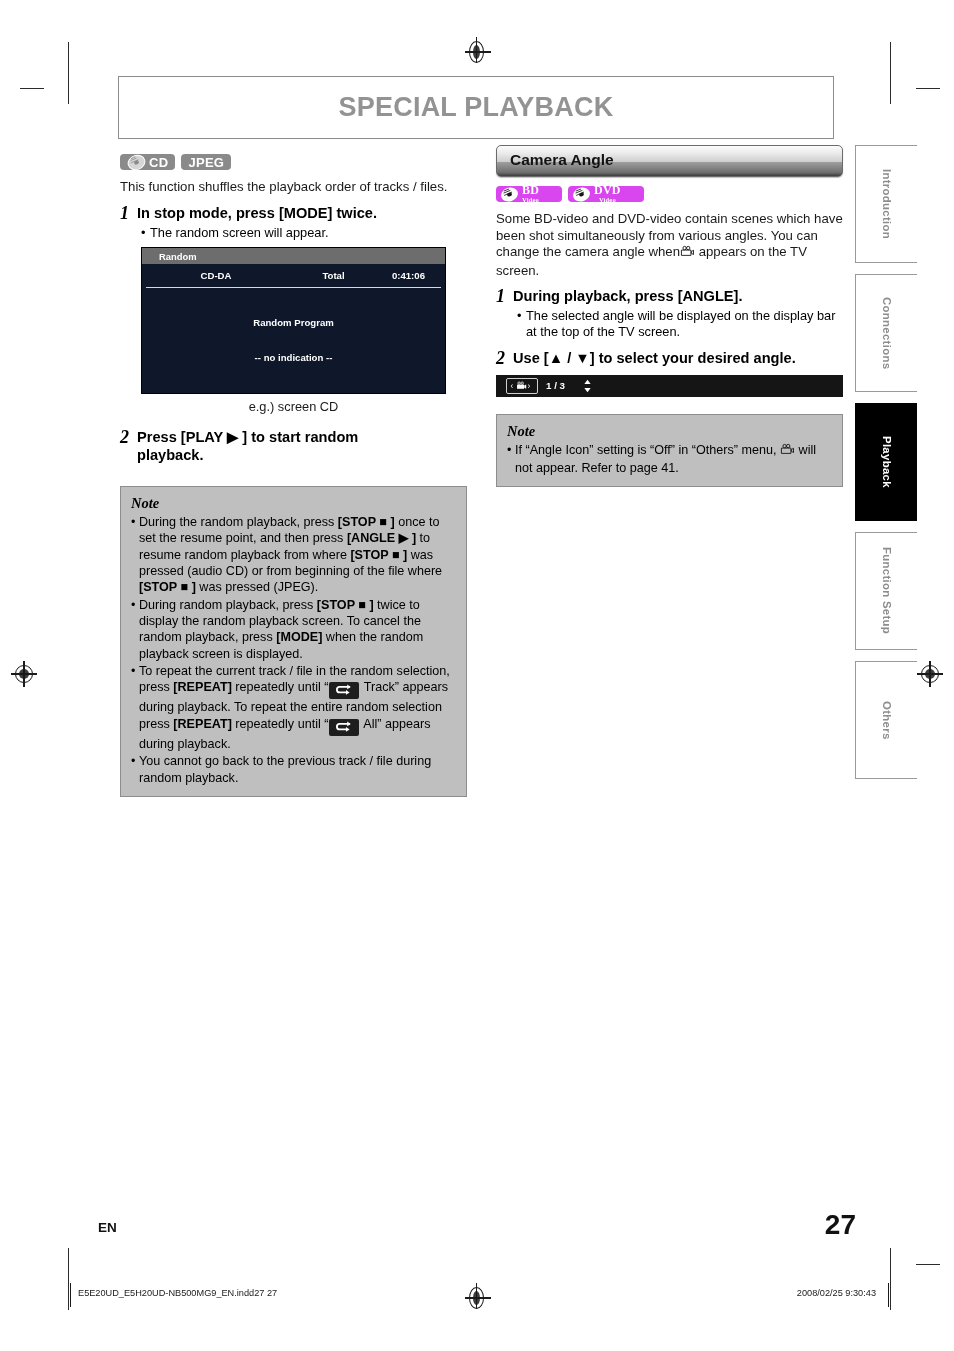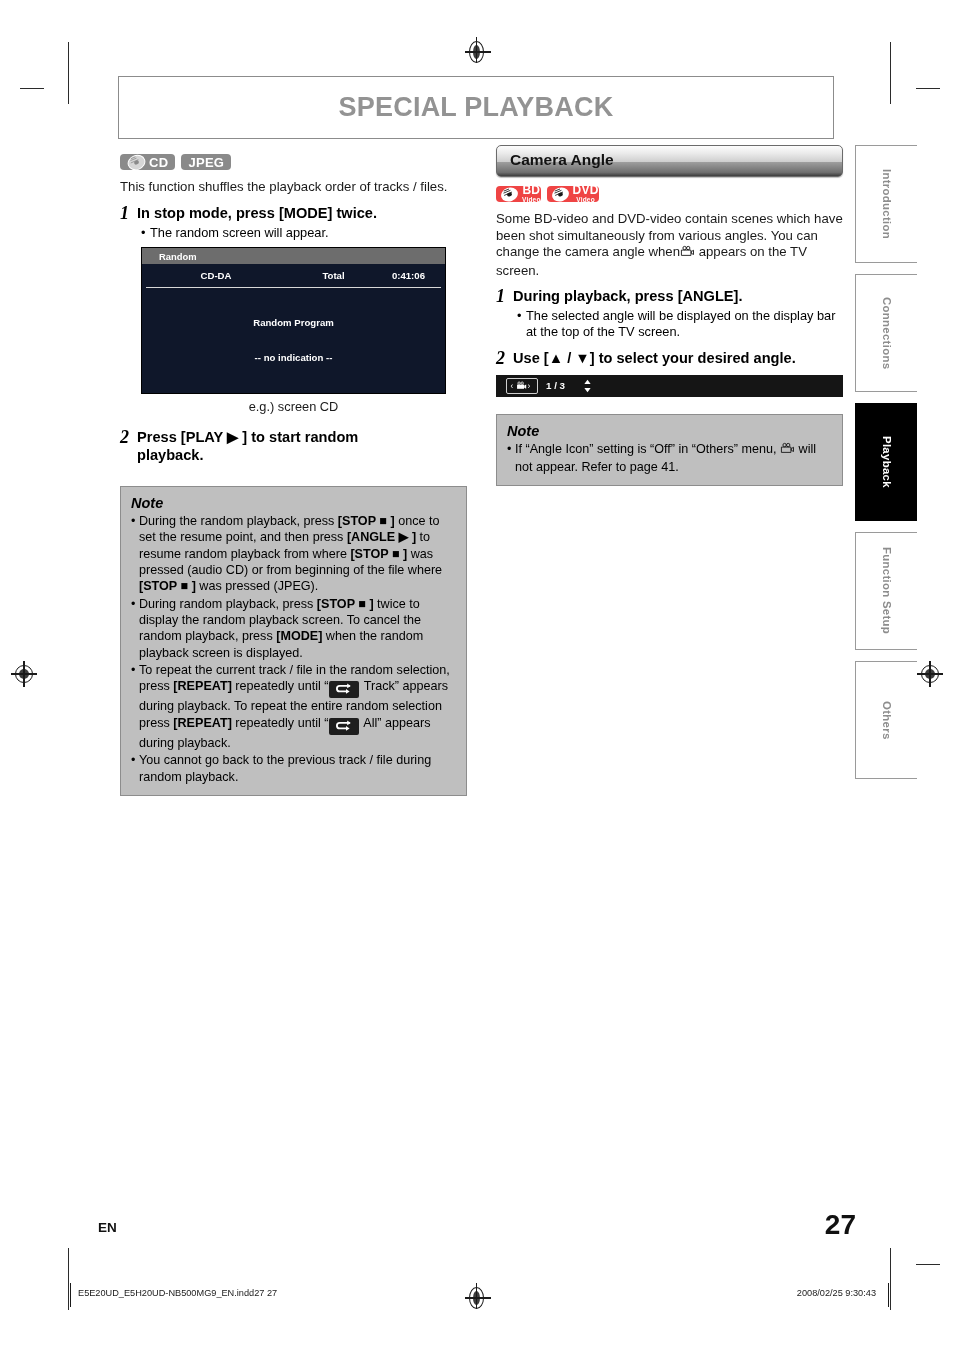--- a/index.html
+++ b/index.html
@@ -88,21 +88,21 @@
     height: 16px;
     border-radius: 4px;
     display: flex; align-items: center;
     padding: 0 7px;
     font-size: 13px;
     font-weight: bold;
     color: #ffffff;
     letter-spacing: .3px;
   }
   .badge.grey  { background: #8a8a8a; }
-  .badge.black { background: #ef4444; padding: 0 0 0 4px; }
+  .badge.black { background: #d946ef; padding: 0 23px 0 4px; font-family: Liberation Serif, serif; }
   .disc-ico {
     width: 19px; height: 19px;
     margin-right: 3px;
     flex: none;
     position: relative;
   }
   .badge.grey .disc-ico svg ellipse.body { fill: #d6d6d6; }
   .badge-twoline {
     display: flex; flex-direction: column;
     line-height: 1;
@@ -234,21 +234,21 @@
   .notebox {
     background: #bfbfbf;
     border: 1px solid #8d8d8d;
     box-sizing: border-box;
     padding: 8px 10px 10px 10px;
   }
   .notebox .note-title {
     font-size: 14.5px;
     font-weight: bold;
     font-style: italic;
-    font-family: Liberation Sans, sans-serif;
+    font-family: Liberation Serif, serif;
     margin-bottom: 2px;
   }
   .notebox ul { margin: 0; padding: 0; list-style: none; }
   .notebox li {
     font-size: 12.6px;
     line-height: 16.3px;
     display: flex;
     margin-top: 1px;
   }
   .notebox li .dot { width: 8px; flex: none; }

